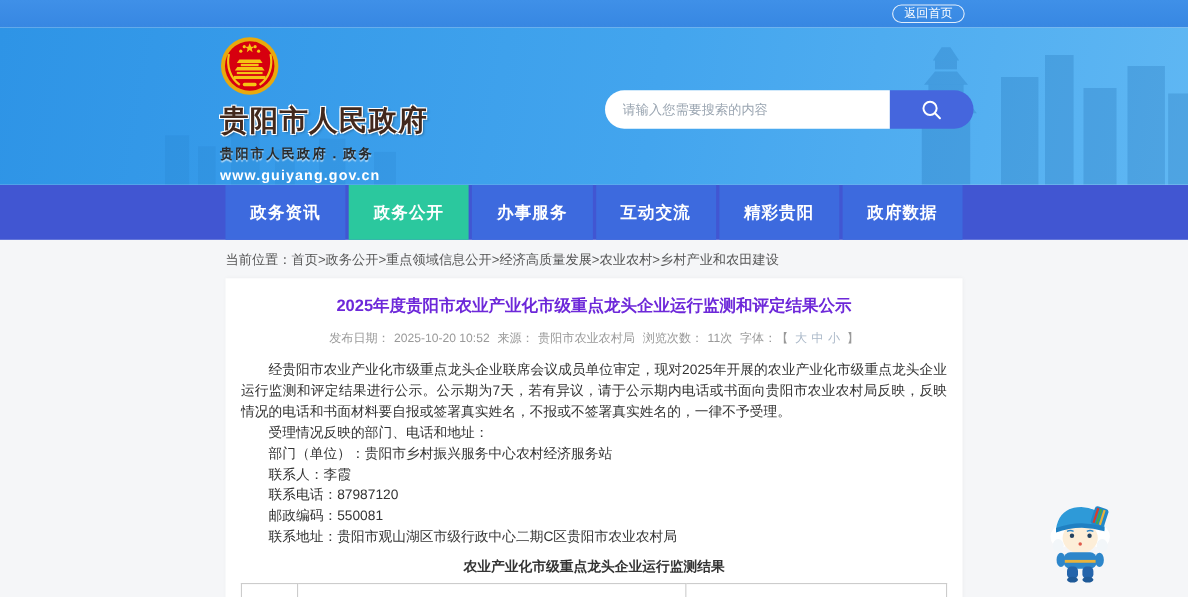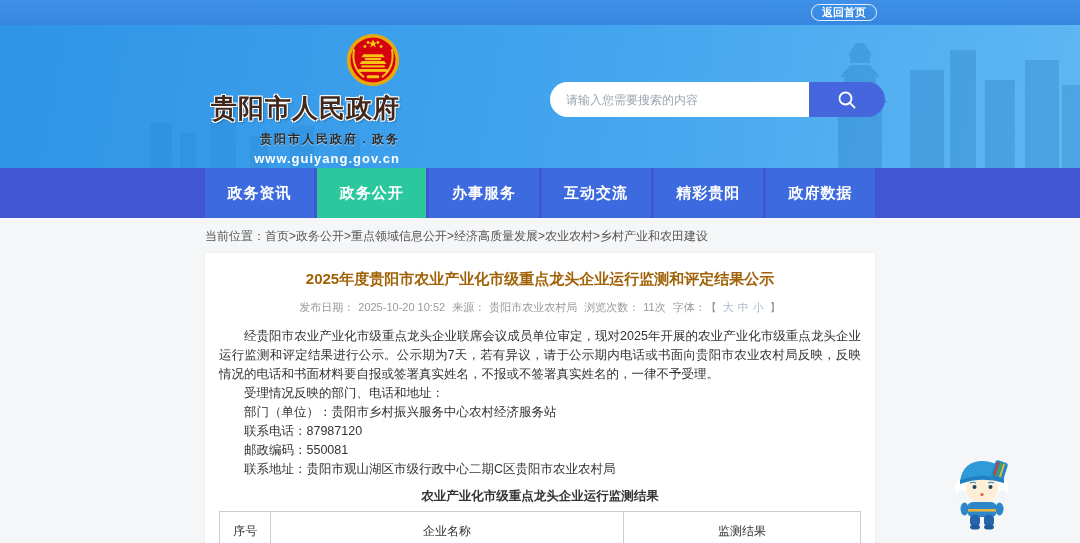--- a/index.html
+++ b/index.html
@@ -4,27 +4,27 @@
 <style>
   * { margin:0; padding:0; box-sizing:border-box; }
   html,body { width:1080px; height:543px; overflow:hidden; }
   body { font-family:"Liberation Sans","DejaVu Sans",sans-serif; background:#f5f6f8; position:relative; }
 
   
   .topbar { height:25px; background:linear-gradient(180deg,#3f90e8,#3787e2); }
   .topbar-inner { width:672px; margin-left:205px; height:100%; display:flex; align-items:center; }
   .tlink { color:#eaf4ff; font-size:11px; margin-right:18px; text-decoration:none; cursor:pointer; white-space:nowrap; }
   .tlink.pill { background:rgba(20,80,160,0.28); border-radius:9px; padding:1px 9px; }
-  .home-btn { margin-left:auto; color:#fff; font-size:11px; border:1px solid rgba(255,255,255,0.85); border-radius:9px; padding:0 10px; line-height:15px; cursor:pointer; text-decoration:none; white-space:nowrap;font-weight:bold; }
+  .home-btn { margin-left:auto; color:#fff; font-size:11px; border:1px solid rgba(255,255,255,0.85); border-radius:9px; padding:0 10px; line-height:15px; cursor:pointer; text-decoration:none; white-space:nowrap; }
 
   
   .banner { position:relative; height:143px; background:linear-gradient(100deg,#2e94e6 0%,#43a5ee 55%,#5fb7f3 100%); overflow:hidden; }
   .banner .city { position:absolute; right:0; top:0; height:143px; }
   .banner .city-faint { position:absolute; left:140px; bottom:0; height:60px; }
-  .brand { position:absolute; left:200px; top:8px; width:200px; text-align:right; }
+  .brand { position:absolute; left:200px; top:8px; width:200px; text-align:left; }
   .emblem { display:inline-block; width:54px; height:54px; }
   .site-title { font-size:26px; font-weight:bold; color:#42281c; letter-spacing:1px; white-space:nowrap;
     text-shadow:-1px -1px 0 #fff,1px -1px 0 #fff,-1px 1px 0 #fff,1px 1px 0 #fff,2px 2px 2px rgba(0,0,0,0.25); }
   .site-sub { margin-top:5px; font-size:12px; font-weight:bold; color:#2a2a2a; letter-spacing:2px; white-space:nowrap;
     text-shadow:0 1px 1px rgba(255,255,255,0.6); }
   .site-url { margin-top:3px; font-size:13px; font-weight:bold; color:#ffffff; letter-spacing:1px; }
 
   .search-area { position:absolute; left:550px; top:57px; width:360px; }
   .search-box { display:flex; height:35px; width:335px; }
   .search-box input { flex:1; border:none; outline:none; border-radius:18px 0 0 18px; padding:0 16px; font-size:12px; color:#333; background:#fff; }
@@ -39,21 +39,21 @@
   .nav { height:50px; background:#4156d2; }
   .nav-inner { width:670px; margin-left:205px; height:100%; display:flex; gap:3px; }
   .nav-item { flex:1; background:#3d6ade; color:#fff; font-size:15px; font-weight:bold; display:flex; align-items:center; justify-content:center; cursor:pointer; letter-spacing:1px; }
   .nav-item.active { background:#2bc89e; }
 
   
   .content { width:670px; margin-left:205px; }
   .breadcrumb { padding:10px 0 8px; font-size:12px; color:#555; }
   .breadcrumb .crumb-path { color:#555; cursor:pointer; }
   .card { background:#fff; padding:16px 14px 0; box-shadow:0 0 4px rgba(0,0,0,0.04); min-height:290px; }
-  .art-title { font-size:15px; font-weight:bold; color:#a16207; text-align:center; line-height:20px; }
+  .art-title { font-size:15px; font-weight:bold; color:#6d28d9; text-align:center; line-height:20px; }
   .meta { margin-top:11px; text-align:center; font-size:11px; color:#999; }
   .meta span { margin:0 2px; }
   .font-size-opt { color:#aab8c8; cursor:pointer; margin:0 2px; }
   .body-text { margin-top:12px; }
   .para { font-size:12.5px; color:#333; line-height:19px; text-indent:2em; text-align:justify; }
   .table-title { margin-top:9px; text-align:center; font-size:12.5px; font-weight:bold; color:#333; }
   table.result { width:100%; margin-top:6px; border-collapse:collapse; }
   table.result th, table.result td { border:1px solid #ccc; font-size:12px; color:#333; text-align:center; font-weight:normal; }
   table.result th { height:40px; }
   .col-idx { width:8%; } .col-name { width:55%; } .col-res { width:37%; }
@@ -157,20 +157,21 @@
       <div class="meta">
         <span>发布日期：</span><span>2025-10-20 10:52</span>
         <span>来源：</span><span>贵阳市农业农村局</span>
         <span>浏览次数：</span><span>11次</span>
         <span>字体：【</span><span id="fontSizes"><span class="font-size-opt">大</span><span class="font-size-opt">中</span><span class="font-size-opt">小</span></span><span>】</span>
       </div>
       <div class="body-text" id="bodyLines">
           <p class="para">经贵阳市农业产业化市级重点龙头企业联席会议成员单位审定，现对2025年开展的农业产业化市级重点龙头企业运行监测和评定结果进行公示。公示期为7天，若有异议，请于公示期内电话或书面向贵阳市农业农村局反映，反映情况的电话和书面材料要自报或签署真实姓名，不报或不签署真实姓名的，一律不予受理。</p>
           <p class="para">受理情况反映的部门、电话和地址：</p>
           <p class="para">部门（单位）：贵阳市乡村振兴服务中心农村经济服务站</p>
+          <p class="para">联系人：李霞</p>
           <p class="para">联系电话：87987120</p>
           <p class="para">邮政编码：550081</p>
           <p class="para">联系地址：贵阳市观山湖区市级行政中心二期C区贵阳市农业农村局</p>
         </div>
       <div class="table-title">农业产业化市级重点龙头企业运行监测结果</div>
       <table class="result">
         <colgroup>
             <col class="col-idx">
             <col class="col-name">
             <col class="col-res">

